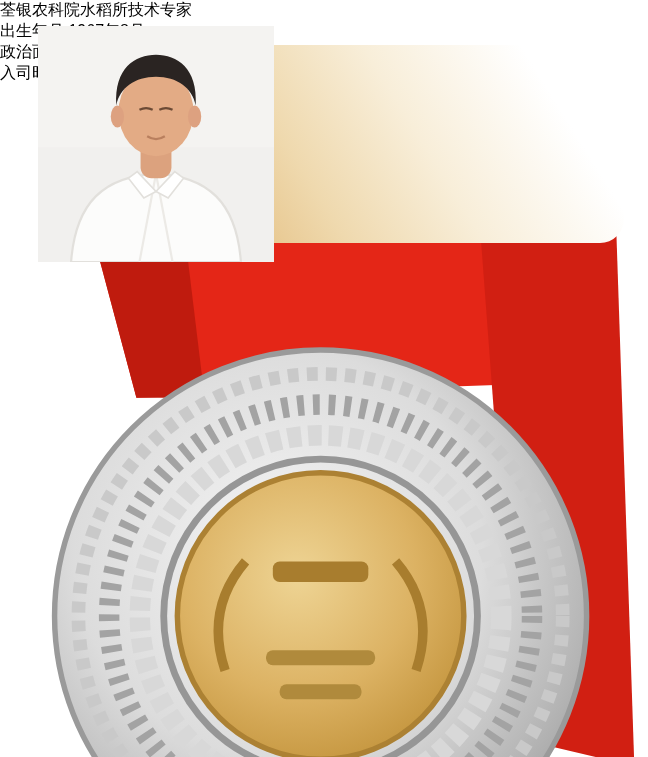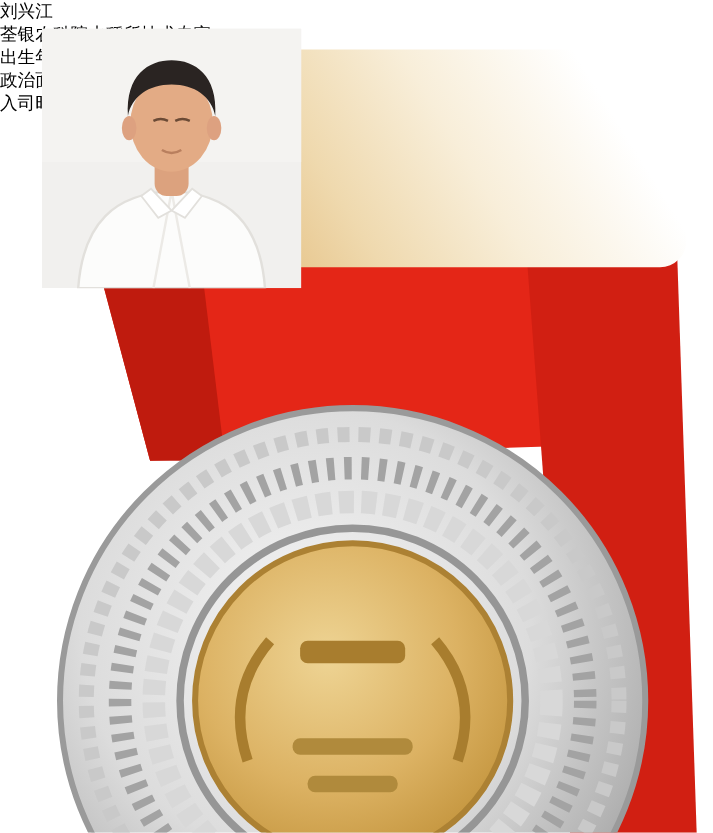--- a/index.html
+++ b/index.html
@@ -76,21 +76,20 @@
 
         <path d="M71,72 C69,38 88,26 107,26 C126,26 145,38 143,72 C140,56 126,46 107,46 C88,46 74,56 71,72 Z" fill="#2a2422"></path>
 
         <path d="M92,76 q6,-3 12,0 M110,76 q6,-3 12,0" stroke="#6b4a35" stroke-width="2" fill="none"></path>
         <path d="M99,100 q8,5 16,0" stroke="#b97f5e" stroke-width="2" fill="none"></path>
       </svg>
     </div>
   </div>
 
   
-  <div class="person-name">刘兴江</div>
   <div class="person-title">荃银农科院水稻所技术专家</div>
   <div class="info-list">
     <div>出生年月:1967年8月</div>
     <div>政治面貌:群众</div>
     <div>入司时间:2002年7月</div>
   </div>
 
   
   <svg class="medal" viewBox="0 0 95 125">
     <defs>

